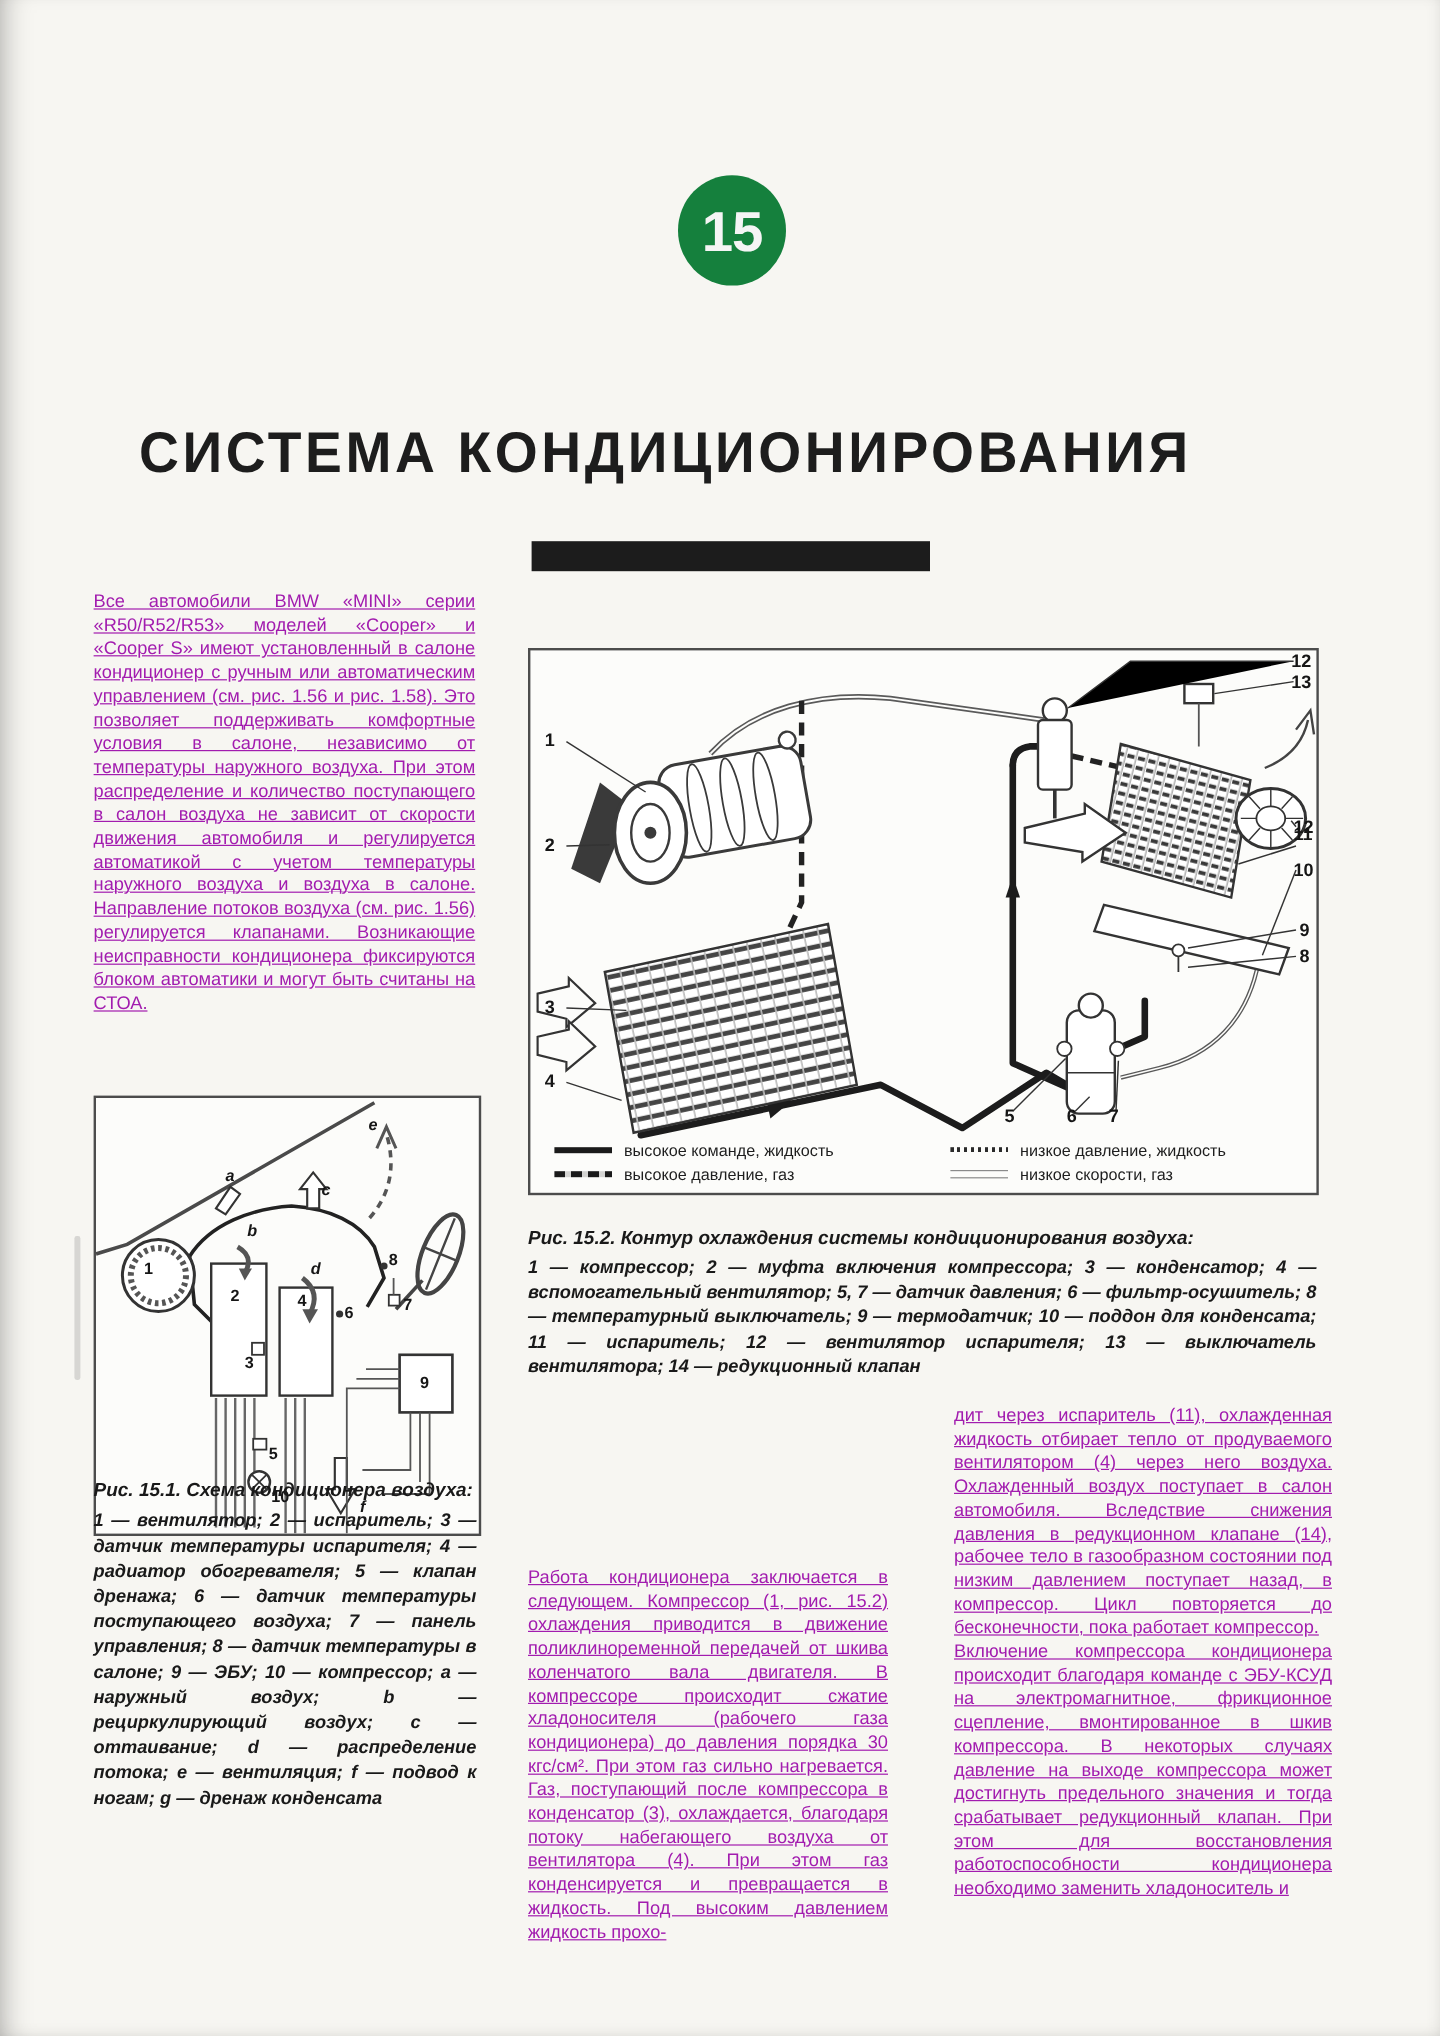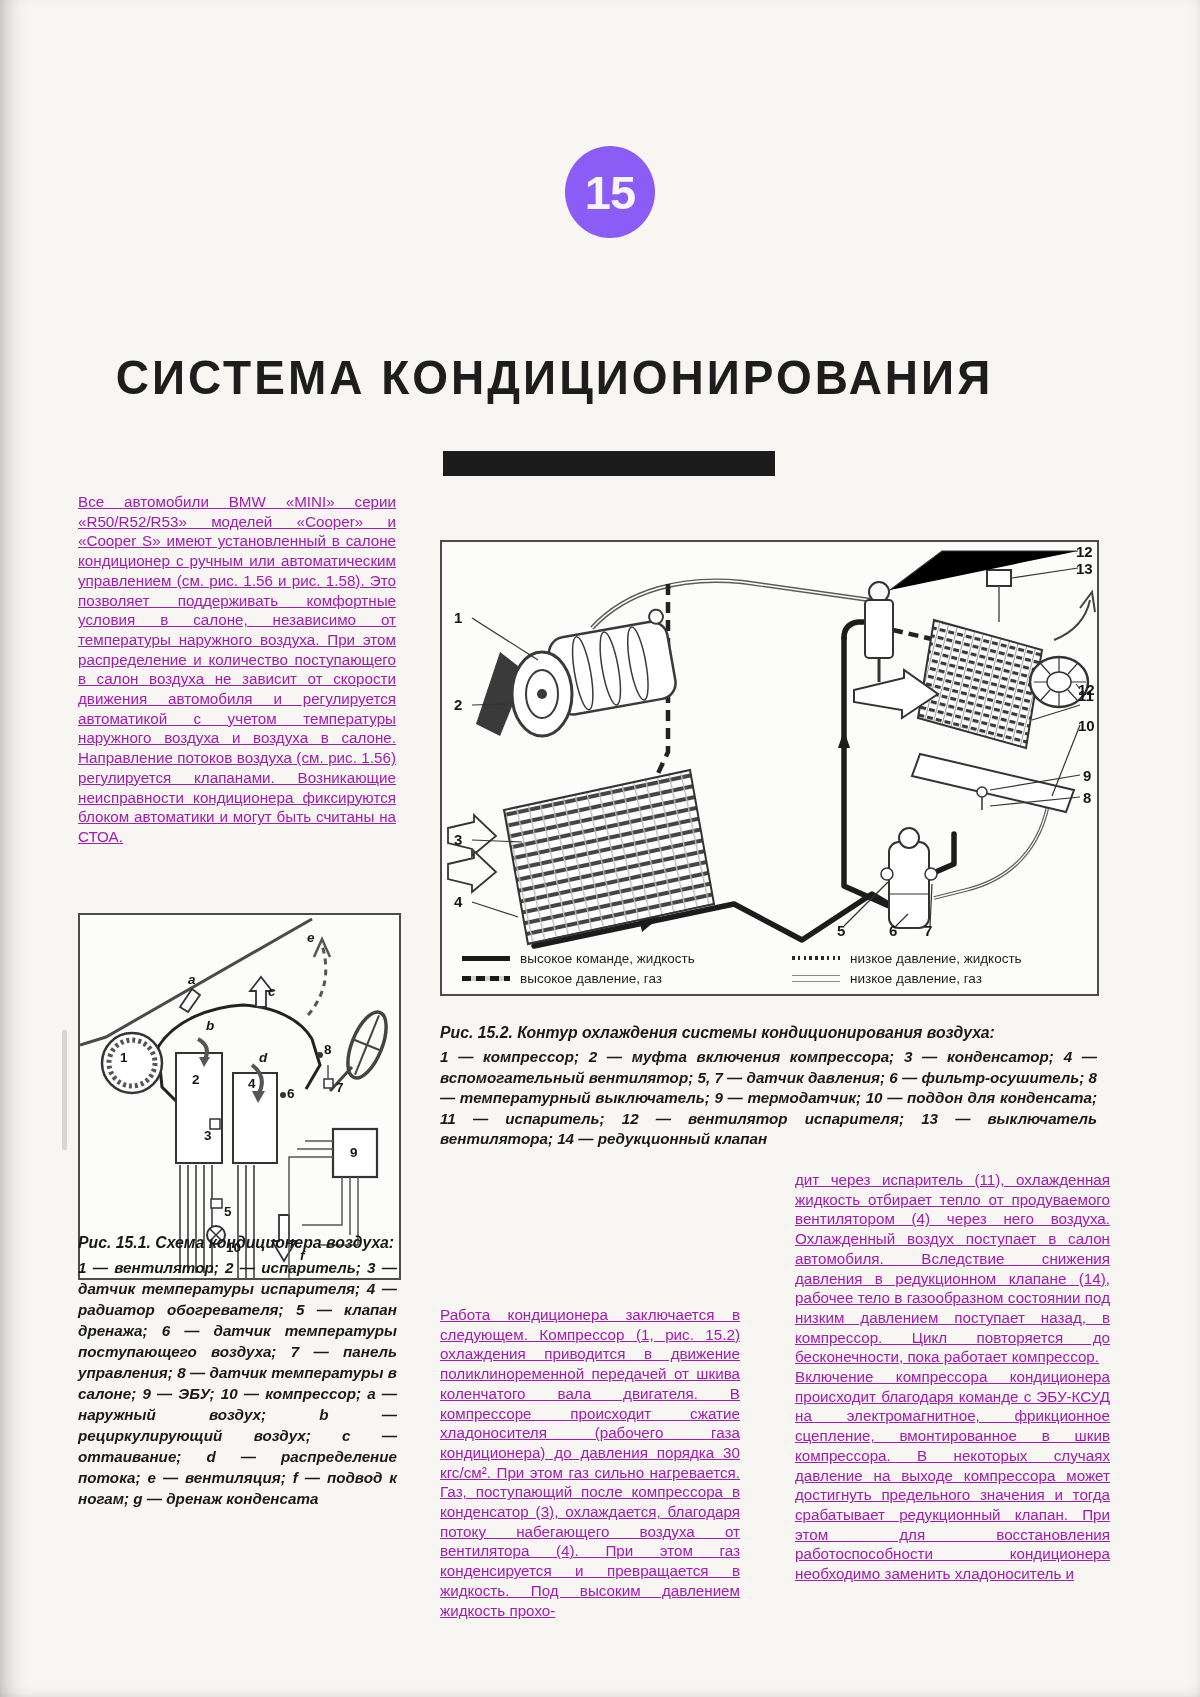--- a/index.html
+++ b/index.html
@@ -5,21 +5,21 @@
   html,body{margin:0;padding:0;background:#d8d8d8;}
   #page{
     position:relative;width:1200px;height:1697px;margin:0 auto;
     background:#f7f6f2;overflow:hidden;
     font-family:"Liberation Sans","DejaVu Sans",sans-serif;color:#2e2e2e;
     box-shadow:inset 20px 0 26px -20px rgba(0,0,0,.35), inset -8px 0 16px -12px rgba(0,0,0,.15), inset 0 -10px 20px -14px rgba(0,0,0,.12);
   }
   .abs{position:absolute;}
   
   #chapter-circle{left:565px;top:146px;width:90px;height:92px;border-radius:50%;
-    background:#8b5cf6;color:#f5f5f5;display:flex;align-items:center;justify-content:center;
+    background:#15803d;color:#f5f5f5;display:flex;align-items:center;justify-content:center;
     font-size:47px;font-weight:900;letter-spacing:-1px;}
   
   #page-title{left:82px;top:350px;width:945px;text-align:center;
     font-size:46px;line-height:54px;font-weight:900;color:#1d1d1d;letter-spacing:3px;white-space:nowrap;
     transform:scaleY(1.04);}
   #title-bar{left:443px;top:451px;width:332px;height:25px;background:#1c1c1c;}
   
   .body-txt{font-size:15.2px;line-height:19.7px;text-align:justify;color:#a21caf;text-decoration:underline;}
   #intro{left:78px;top:492px;width:318px;}
   
@@ -195,21 +195,21 @@
     <div class="leg-item" style="left:20px;top:428px">
       <span class="leg-swatch sw-dash"></span>
       <span>высокое давление, газ</span>
     </div>
     <div class="leg-item" style="left:350px;top:408px">
       <span class="leg-swatch sw-dots"></span>
       <span>низкое давление, жидкость</span>
     </div>
     <div class="leg-item" style="left:350px;top:428px">
       <span class="leg-swatch sw-dbl"></span>
-      <span>низкое давление, газ</span>
+      <span>низкое скорости, газ</span>
     </div>
   </div>
 
   <div class="abs cap" id="fig2-caption">
     <div class="cap-t">Рис. 15.2. Контур охлаждения системы кондиционирования воздуха:</div>
     <div class="cap-b">1 — компрессор; 2 — муфта включения компрессора; 3 — конденсатор; 4 — вспомогательный вентилятор; 5, 7 — датчик давления; 6 — фильтр-осушитель; 8 — температурный выключатель; 9 — термодатчик; 10 — поддон для конденсата; 11 — испаритель; 12 — вентилятор испарителя; 13 — выключатель вентилятора; 14 — редукционный клапан</div>
   </div>
 
   <div class="abs figbox" id="fig1-box">
     <svg width="319" height="363" viewBox="0 0 319 363">

